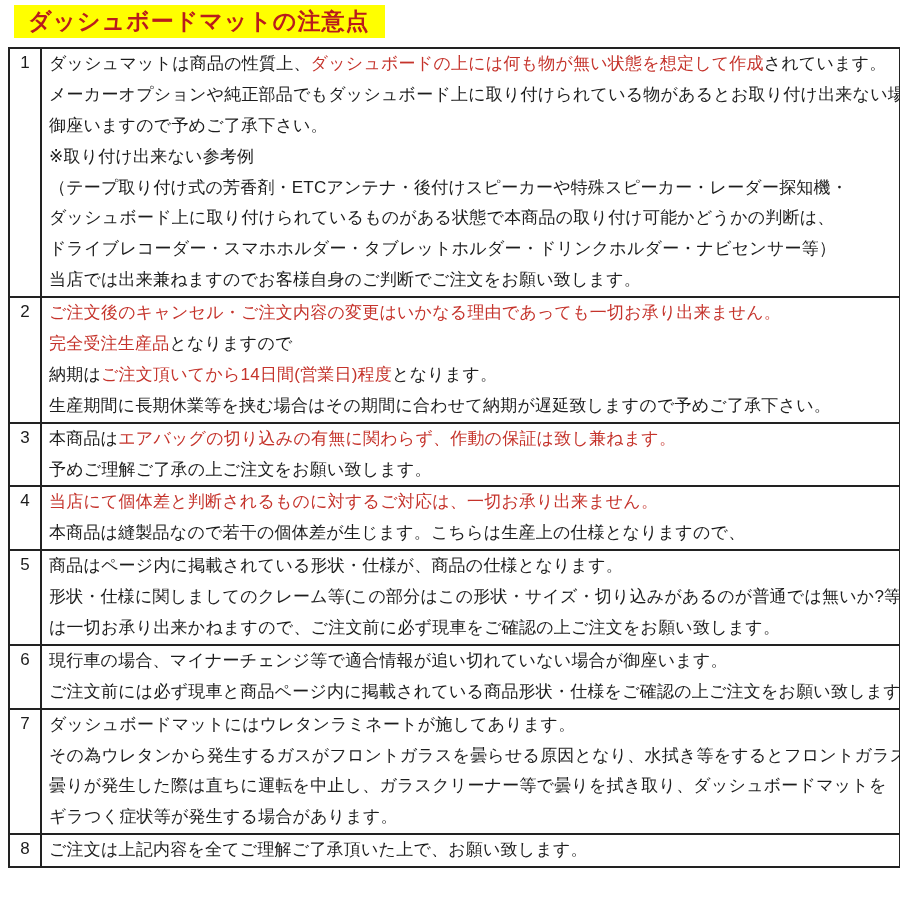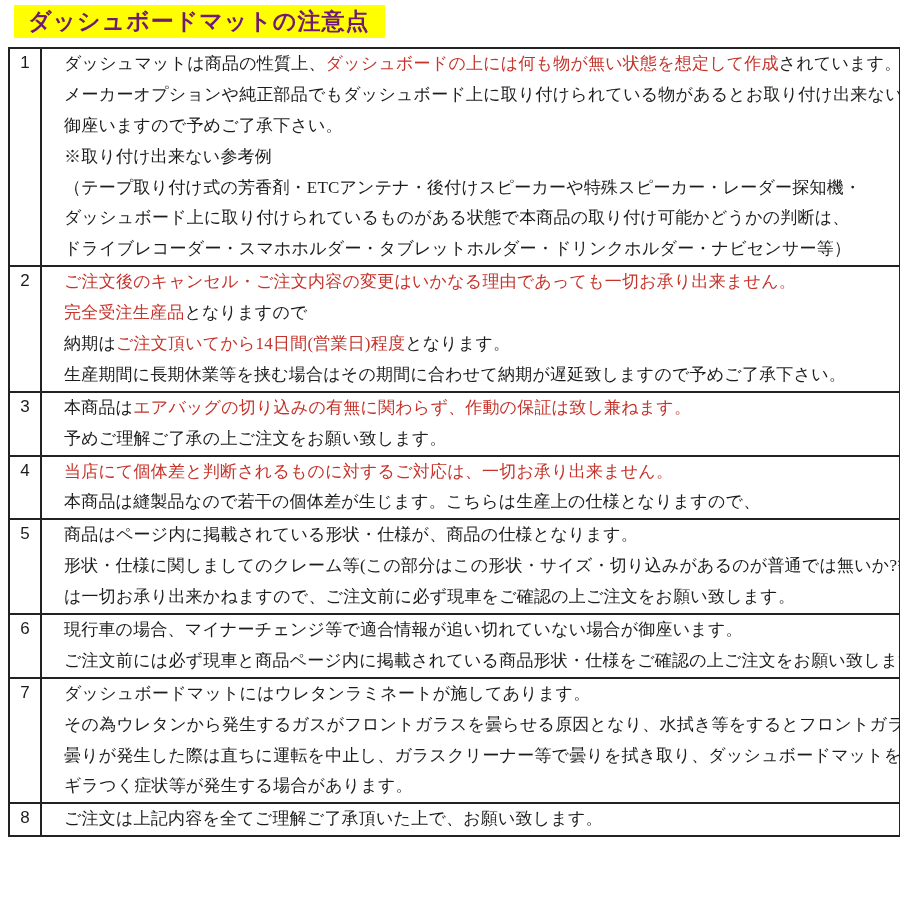--- a/index.html
+++ b/index.html
@@ -23,21 +23,21 @@
     left: 14px;
     top: 5px;
     height: 33px;
     background: var(--highlight, #ffff00);
     display: flex;
     align-items: center;
     padding: 0 16px 0 14px;
     font-size: 23px;
     font-weight: bold;
     letter-spacing: 1px;
-    color: #701a75;
+    color: #b91c1c;
     white-space: nowrap;
   }
   .notice-table {
     position: absolute;
     left: 8px;
     top: 47px;
     width: 889px;
     border: 2px solid var(--border, #222222);
     border-bottom-width: 2px;
     background: #ffffff;
@@ -53,23 +53,22 @@
     width: 30px;
     flex: 0 0 30px;
     border-right: 2px solid var(--border, #222222);
     text-align: center;
     font-size: 17px;
     padding-top: 4px;
     color: var(--text, #1c1c1c);
   }
   .content {
     flex: 1 1 auto;
-    padding: 0 2px 0 22px;
+    padding: 0 2px 0 7px;
     overflow: hidden;
-    font-family: Liberation Serif, serif;
   }
   .line {
     height: 30.9px;
     line-height: 30.9px;
     font-size: 17px;
     white-space: nowrap;
     color: var(--text, #1c1c1c);
     letter-spacing: 0.2px;
   }
   .line .red {
@@ -85,20 +84,21 @@
       <div class="row">
         <div class="num">1</div>
         <div class="content">
           <div class="line"><span>ダッシュマットは商品の性質上、</span><span class="red">ダッシュボードの上には何も物が無い状態を想定して作成</span><span>されています。</span></div>
           <div class="line"><span>メーカーオプションや純正部品でもダッシュボード上に取り付けられている物があるとお取り付け出来ない場合が</span></div>
           <div class="line"><span>御座いますので予めご了承下さい。</span></div>
           <div class="line"><span>※取り付け出来ない参考例</span></div>
           <div class="line"><span>（テープ取り付け式の芳香剤・ETCアンテナ・後付けスピーカーや特殊スピーカー・レーダー探知機・</span></div>
           <div class="line"><span>ダッシュボード上に取り付けられているものがある状態で本商品の取り付け可能かどうかの判断は、</span></div>
           <div class="line"><span>ドライブレコーダー・スマホホルダー・タブレットホルダー・ドリンクホルダー・ナビセンサー等）</span></div>
+          <div class="line"><span>当店では出来兼ねますのでお客様自身のご判断でご注文をお願い致します。</span></div>
         </div>
       </div>
       <div class="row">
         <div class="num">2</div>
         <div class="content">
           <div class="line"><span class="red">ご注文後のキャンセル・ご注文内容の変更はいかなる理由であっても一切お承り出来ません。</span></div>
           <div class="line"><span class="red">完全受注生産品</span><span>となりますので</span></div>
           <div class="line"><span>納期は</span><span class="red">ご注文頂いてから14日間(営業日)程度</span><span>となります。</span></div>
           <div class="line"><span>生産期間に長期休業等を挟む場合はその期間に合わせて納期が遅延致しますので予めご了承下さい。</span></div>
         </div>

